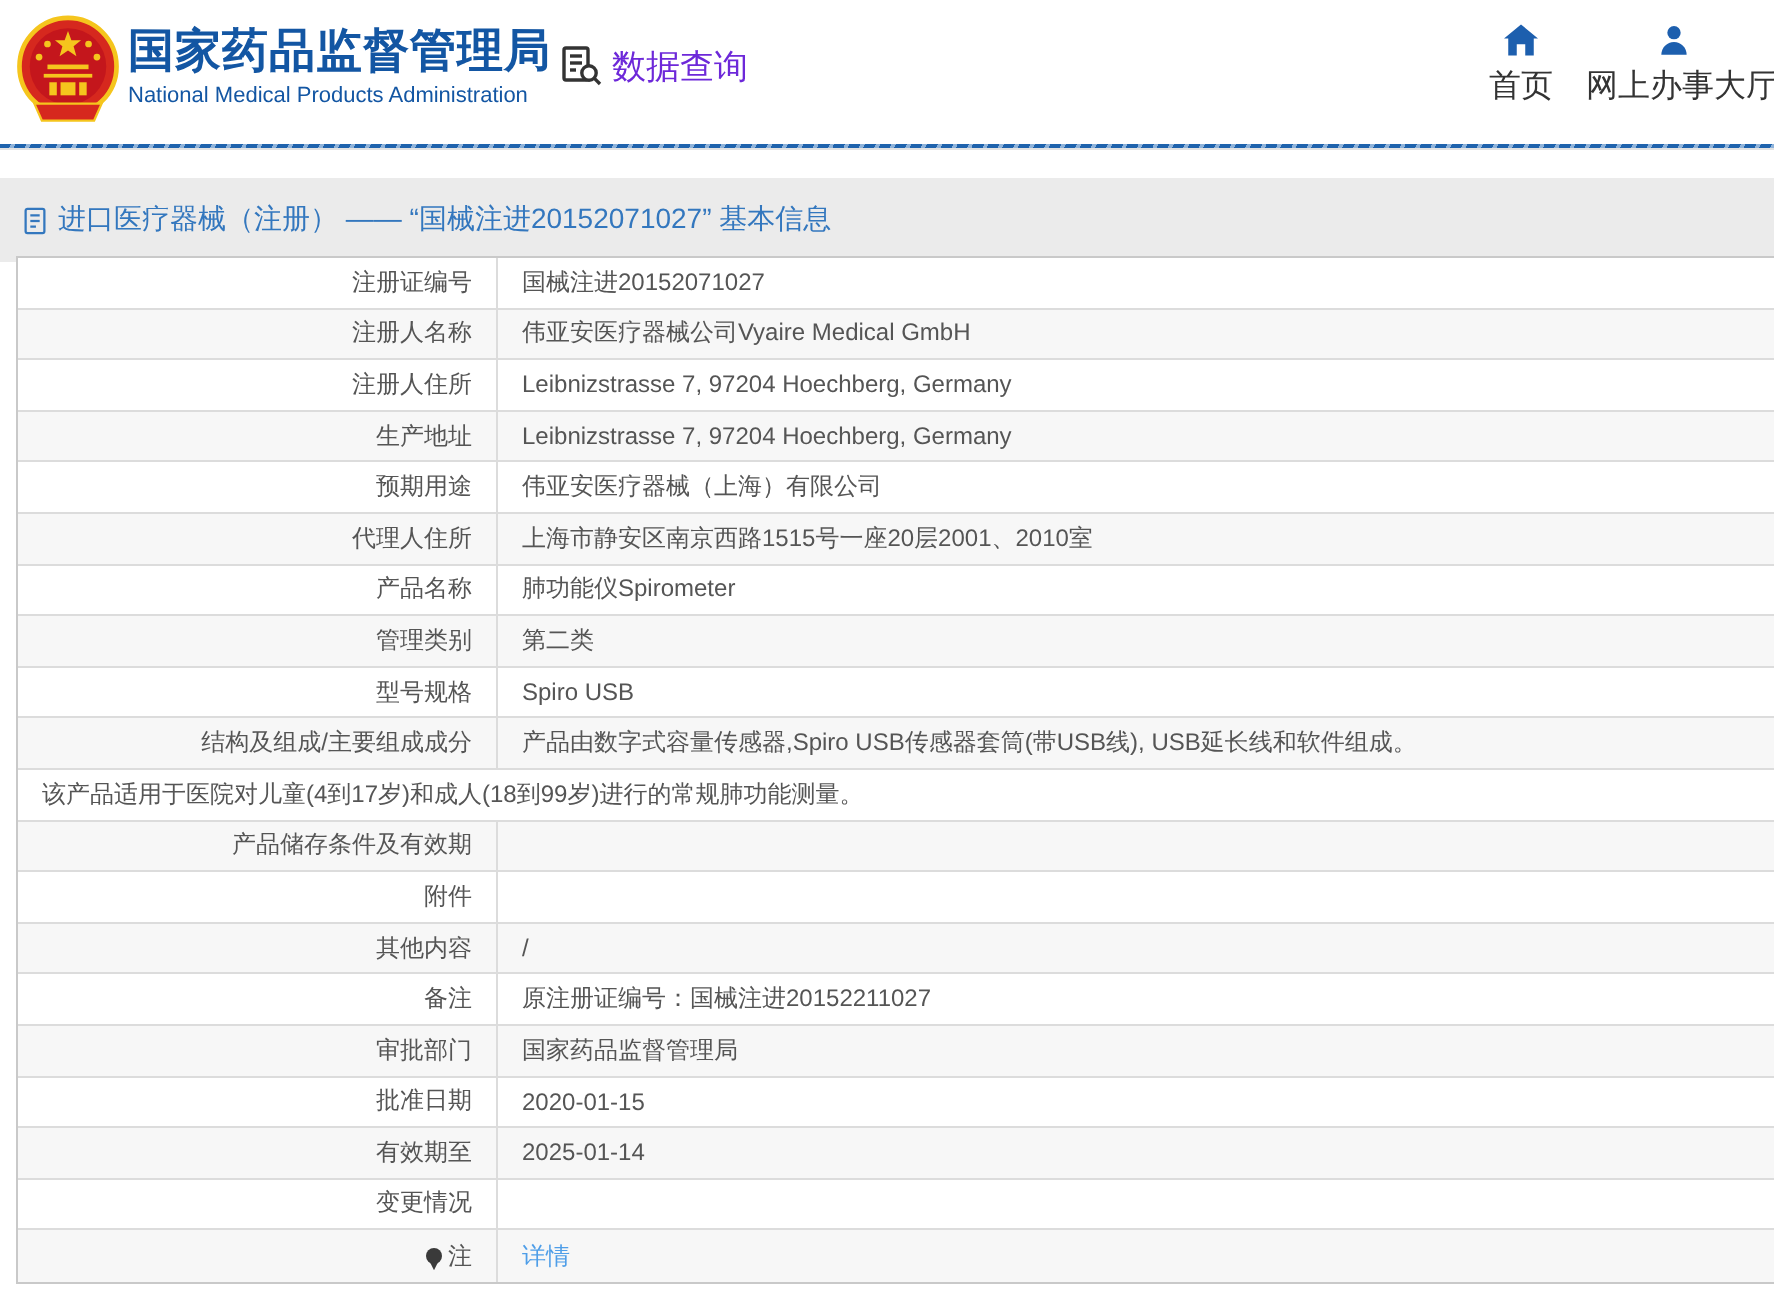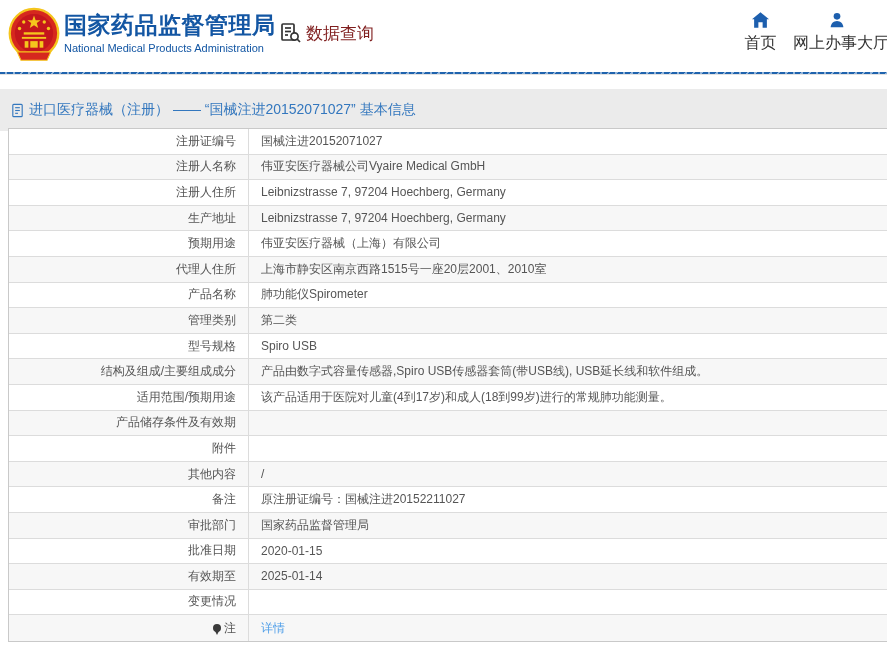--- a/index.html
+++ b/index.html
@@ -10,21 +10,21 @@
   
   .header { position:absolute; left:0; top:0; width:887px; height:75px; background:#fff; }
   .header-stripe { position:absolute; left:0; top:72px; width:887px; height:3px;
      background:repeating-linear-gradient(115deg,#1f63ad 0 5px,#8fb3da 5px 7px);
      border-bottom:1px solid #e2e2e2; }
   .emblem { position:absolute; left:6px; top:7px; width:56px; height:58px; }
   .brand { position:absolute; left:64px; top:11px; }
   .brand-title { font-size:23px; font-weight:bold; color:var(--brand-blue); letter-spacing:0.5px; line-height:28px; }
   .brand-sub { font-size:11px; color:var(--brand-blue); margin-top:3px; }
   .nav-query { position:absolute; left:278px; top:21px; display:flex; align-items:center; cursor:pointer; }
-  .nav-query-label { font-size:17px; color:#7f1d1d; margin-left:4px; }
+  .nav-query-label { font-size:17px; color:#6d28d9; margin-left:4px; }
   .quick { position:absolute; top:12px; text-align:center; cursor:pointer; }
   .quick.home { left:733px; width:55px; }
   .quick.hall { left:793px; width:88px; }
   .quick svg { display:block; margin:0 auto; }
   .quick-label { font-size:16px; color:#333; margin-top:5px; white-space:nowrap; }
 
   
   .breadcrumb { position:absolute; left:0; top:89px; width:887px; height:42px; background:#ebebeb;
      display:flex; align-items:center; padding-left:10px; }
   .breadcrumb svg { flex:0 0 auto; }
@@ -143,21 +143,20 @@
       </div>
       <div class="t-row">
         <div class="t-label">型号规格</div>
         <div class="t-value">Spiro USB</div>
       </div>
       <div class="t-row alt">
         <div class="t-label">结构及组成/主要组成成分</div>
         <div class="t-value">产品由数字式容量传感器,Spiro USB传感器套筒(带USB线), USB延长线和软件组成。</div>
       </div>
       <div class="t-row">
-        <div class="t-label">适用范围/预期用途</div>
         <div class="t-value">该产品适用于医院对儿童(4到17岁)和成人(18到99岁)进行的常规肺功能测量。</div>
       </div>
       <div class="t-row alt">
         <div class="t-label">产品储存条件及有效期</div>
         <div class="t-value"></div>
       </div>
       <div class="t-row">
         <div class="t-label">附件</div>
       </div>
       <div class="t-row alt">

